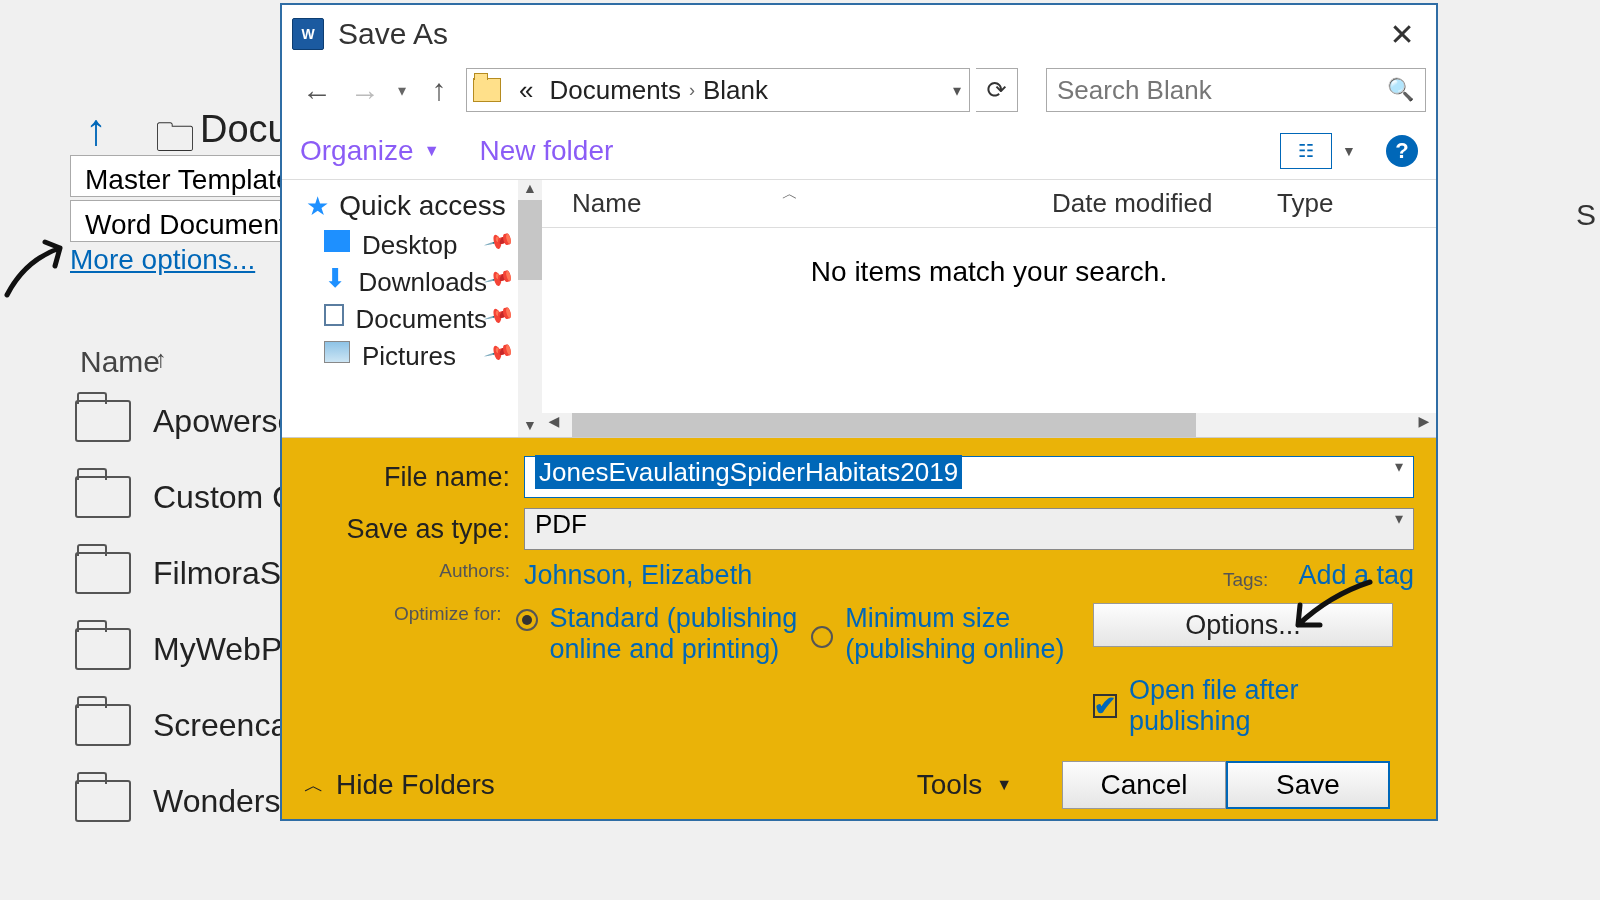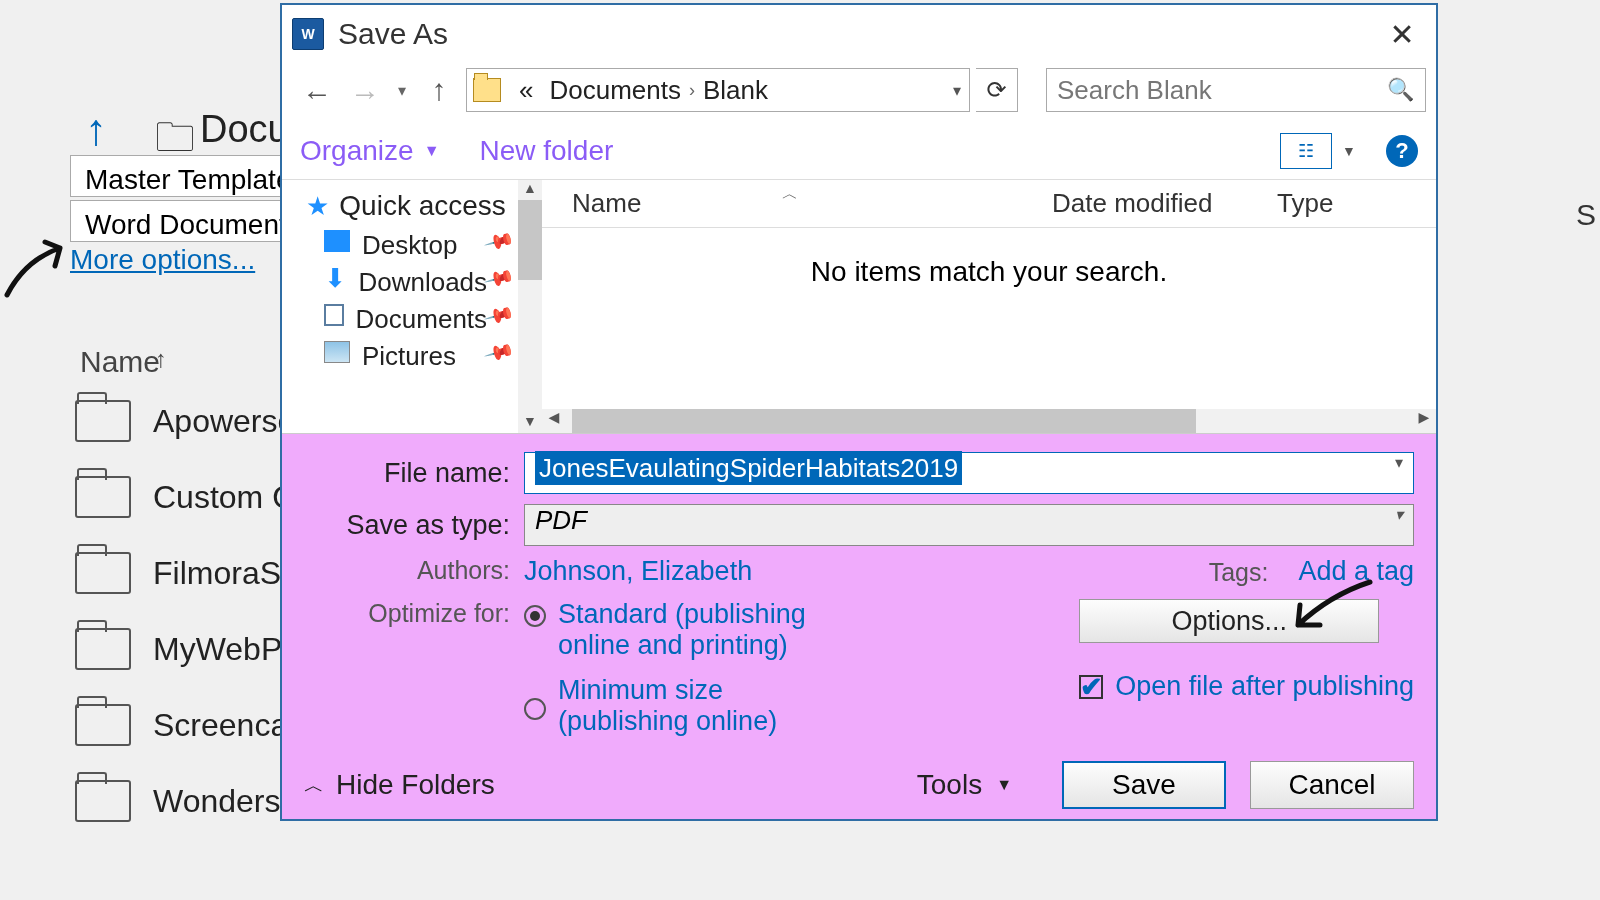--- a/index.html
+++ b/index.html
@@ -76,30 +76,30 @@
   .cols .c1{ width:510px; padding-left:30px; position:relative;}
   .cols .srt{ position:absolute; left:240px; top:-4px; font-size:16px; color:#666;}
   .cols .c2{ width:225px;}
   .cols .c3{ flex:1;}
   .empty { flex:1; display:flex; align-items:flex-start; justify-content:center; padding-top:28px; font-size:28px; color:#000000;}
   .hscroll { height:24px; background:#f1f1f1; position:relative;}
   .hscroll .ar{position:absolute; top:0; width:24px; height:24px; text-align:center; font-size:14px; color:#555;}
   .hscroll .ar.l{left:0;} .hscroll .ar.r{right:0;}
   .hscroll .hthumb{position:absolute; left:30px; right:240px; top:0; bottom:0; background:#c6c6c6;}
 
-  .bottom { background:#f0abfc; border-top:1px solid #ccc; padding: 18px 22px 10px; }
+  .bottom { background:#eab308; border-top:1px solid #ccc; padding: 18px 22px 10px; }
   .frow { display:flex; align-items:center; margin-bottom:10px;}
   .flabel { width:220px; text-align:right; font-size:27px; color:#222; padding-right:14px;}
   .finput { flex:1; height:42px; border:1px solid #0067b8; background:#fff; position:relative; display:flex; align-items:flex-start;}
-  .finput.sel { border-color:#888; background:#eee;font-style:italic;}
+  .finput.sel { border-color:#888; background:#eee;}
   .finput .val{ font-size:26px; padding:0 10px; }
   .finput .selected{ background:#0067b8; color:#fff; padding:2px 4px;}
   .finput .dd{ position:absolute; right:10px; font-size:16px; color:#555;}
   .meta { display:flex; align-items:flex-start; margin-top:10px;}
-  .mlabel{ width:220px; text-align:right; font-size:25px; color:#555; padding-right:14px;}
+  .mlabel{ width:220px; text-align:right; font-size:19px; color:#555; padding-right:14px;}
   .mval{ font-size:27px; color:#0067b8;}
   .meta .tcol{ margin-left:auto; display:flex; align-items:flex-end; gap:16px;}
   .opt { display:flex; align-items:flex-start; margin-top:12px;}
   .radio{ width:22px;height:22px;border:2px solid #555;border-radius:50%; margin:6px 12px 0 0; flex:none; display:flex; align-items:center; justify-content:center;}
   .radio.on::after{content:"";width:10px;height:10px;background:#333;border-radius:50%;}
   .rlabel{ font-size:27px; color:#0067b8; max-width:260px;}
   .rightcol{ margin-left:auto; display:flex; flex-direction:column; align-items:flex-start; gap:28px;}
   .optionsbtn{ width:300px; height:44px; border:1px solid #999; background:linear-gradient(#fdfdfd,#e5e5e5); font-size:27px; color:#222; display:flex;align-items:center;justify-content:center;}
   .cb{ display:flex; align-items:center; gap:12px; font-size:27px; color:#0067b8;}
   .cb .box{ width:24px;height:24px;border:2px solid #333; display:flex;align-items:center;justify-content:center; color:#0067b8; font-weight:bold;}
@@ -268,21 +268,21 @@
       <div class="mlabel">Authors:</div>
       <div class="mval">Johnson, Elizabeth</div>
       <div class="tcol">
         <div class="mlabel" style="width:auto;">Tags:</div>
         <div class="mval">Add a tag</div>
       </div>
     </div>
 
     <div class="opt">
       <div class="mlabel" style="width:220px;">Optimize for:</div>
-      <div style="display:flex; flex-direction:column; gap:14px;">
+      <div style="display:flex; flex-direction:row; gap:14px;">
         <div style="display:flex;">
             <div class="radio on"></div>
             <div class="rlabel">Standard (publishing online and printing)</div>
           </div>
         <div style="display:flex;align-items:center;">
             <div class="radio"></div>
             <div class="rlabel">Minimum size (publishing online)</div>
           </div>
       </div>
       <div class="rightcol">
@@ -297,22 +297,22 @@
     <div class="btnrow">
       <div class="hidefold">
           <span style="font-size:20px;">︿</span>
           <span>Hide Folders</span>
         </div>
       <div class="spacer"></div>
       <div class="toolsbtn">
           <span>Tools</span>
           <span style="font-size:16px;">▼</span>
         </div>
+      <div class="btn">Cancel</div>
       <div class="btn save">Save</div>
-      <div class="btn">Cancel</div>
     </div>
   </div>
 </div>
 
 <div class="anno" style="left:1290px; top:580px;">
   <svg width="90" height="70">
       <path d="M80 2 Q 40 15 8 45 M8 45 L10 25 M8 45 L30 45"></path>
     </svg>
 </div>
 

